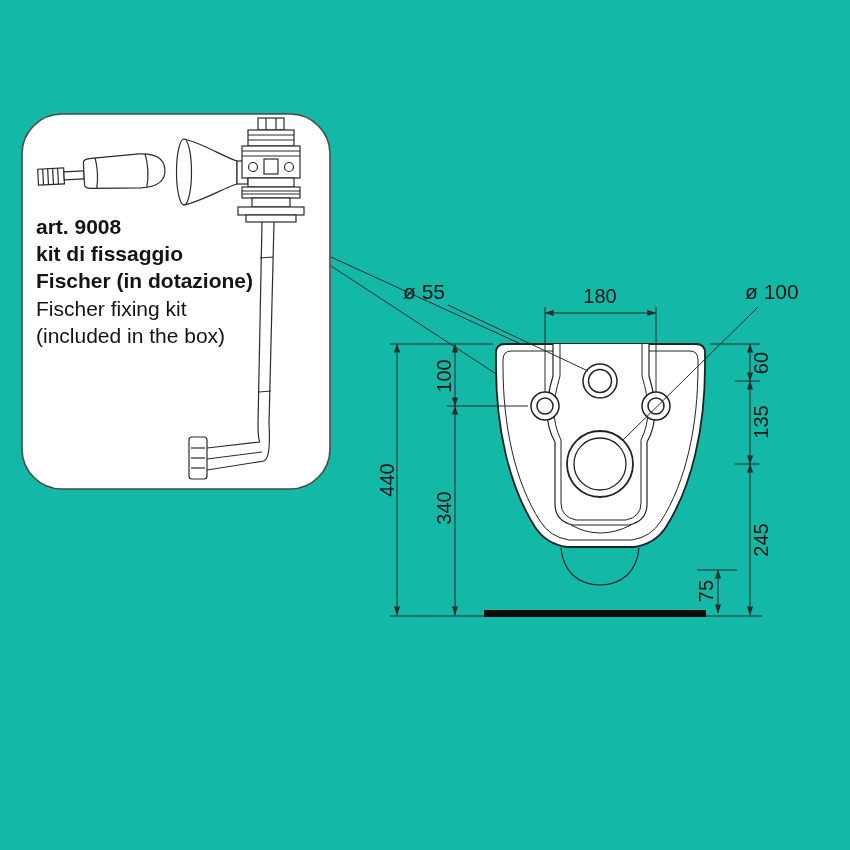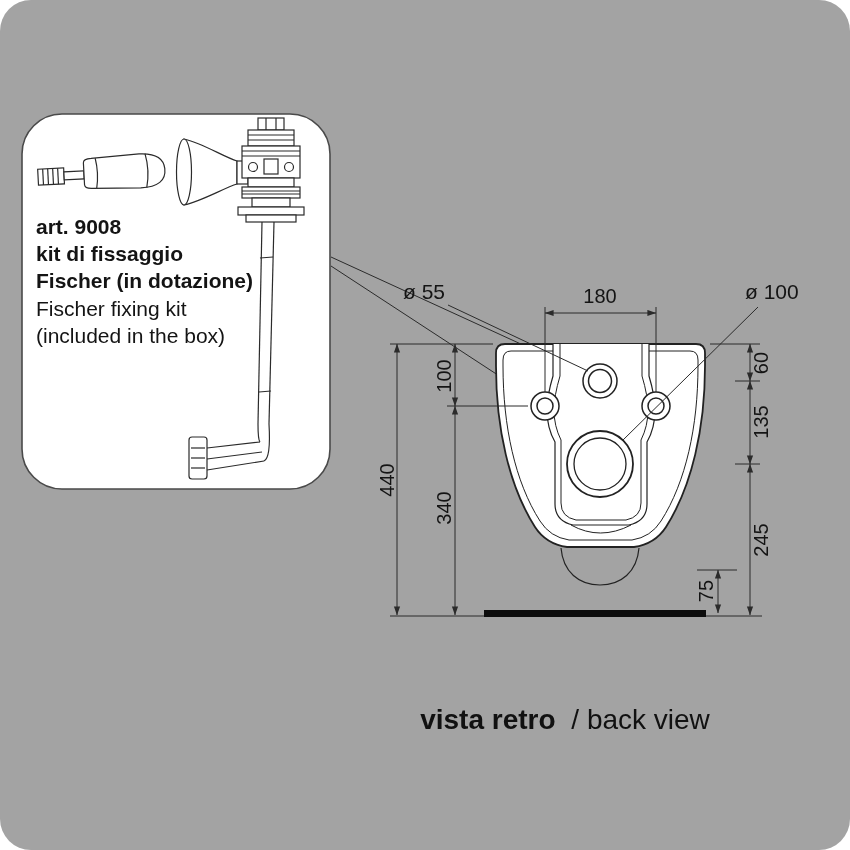--- a/index.html
+++ b/index.html
@@ -1,18 +1,18 @@
 <!DOCTYPE html>
 <html><head>
 <meta charset="utf-8">
 <style>
   html,body { margin:0; padding:0; background:#ffffff; }
   .canvas {
-    position:relative; width:850px; height:850px; background:#a3a3a3;
-    font-family:"Liberation Sans", sans-serif; overflow:hidden;border-radius:31px;
+    position:relative; width:850px; height:850px; background:#14b8a6;
+    font-family:"Liberation Sans", sans-serif; overflow:hidden;
   }
   svg text {
     font-family:"Liberation Sans", sans-serif;
     fill:#141414;
   }
   .dim  { font-size:20px; }
   .dia  { font-size:21px; }
   .nb   { font-size:21px; }
   .b    { font-weight:bold; }
   .dml  { marker-start:url(#arw); marker-end:url(#arw); }
@@ -180,18 +180,14 @@
       <text class="dim" x="768" y="422" text-anchor="middle" transform="rotate(-90 768 422)">135</text>
       <text class="dim" x="768" y="540" text-anchor="middle" transform="rotate(-90 768 540)">245</text>
       <text class="dim" x="713" y="591" text-anchor="middle" transform="rotate(-90 713 591)">75</text>
       <text class="dia" x="403" y="299">ø 55</text>
       <text class="dia" x="745" y="299">ø 100</text>
     </g>
   </g>
 </svg>
 
 
-<div class="caption">
-  <span class="it">vista retro</span>
-  <span class="en">/ back view</span>
-</div>
 
 </div>
 
 </body></html>

